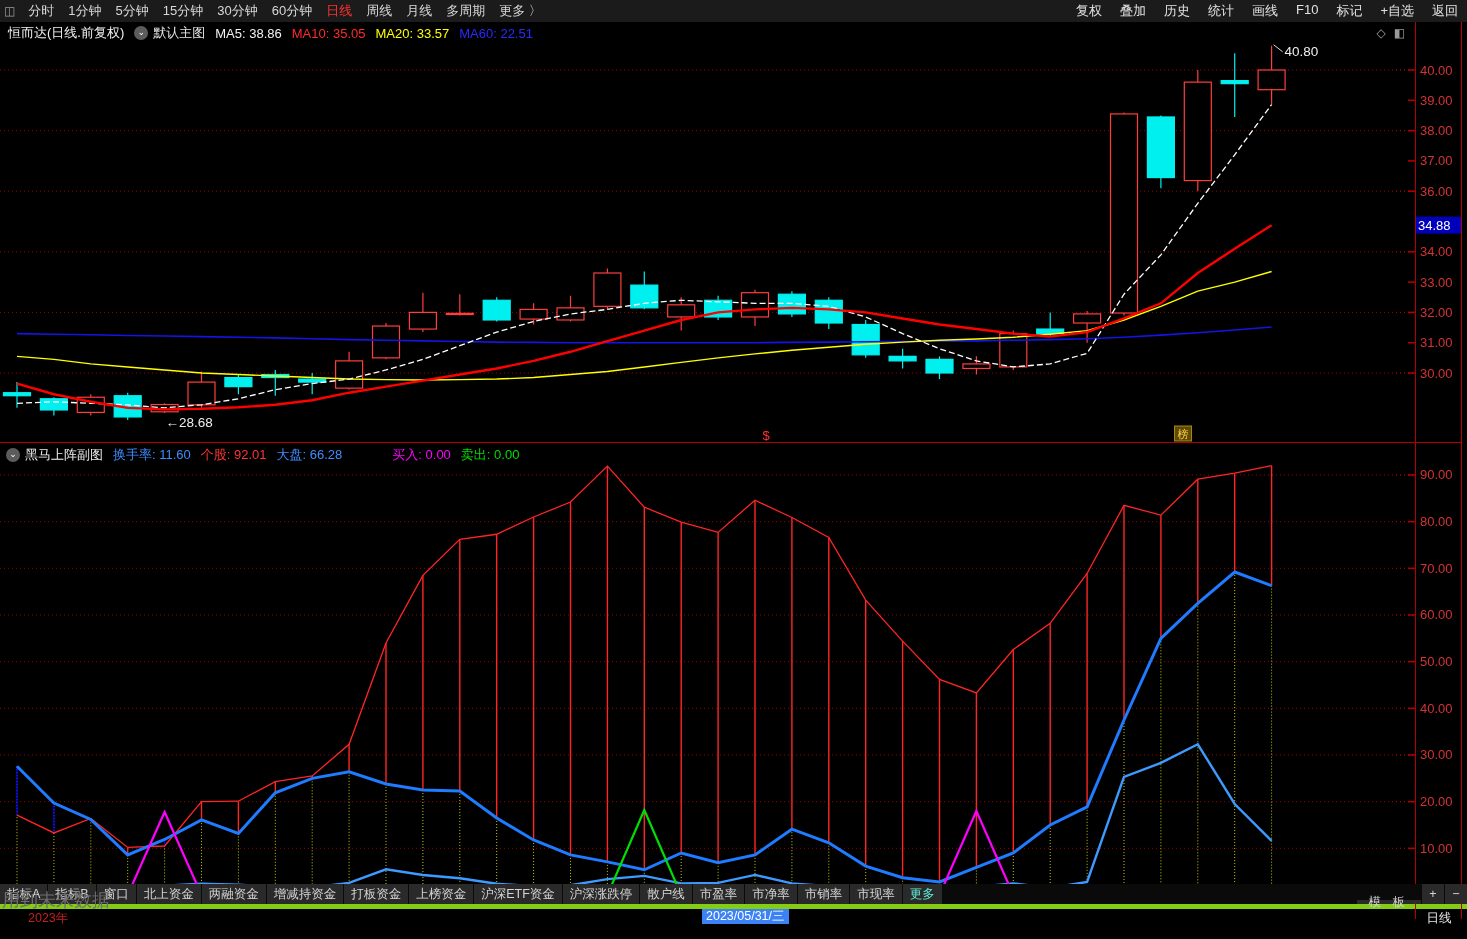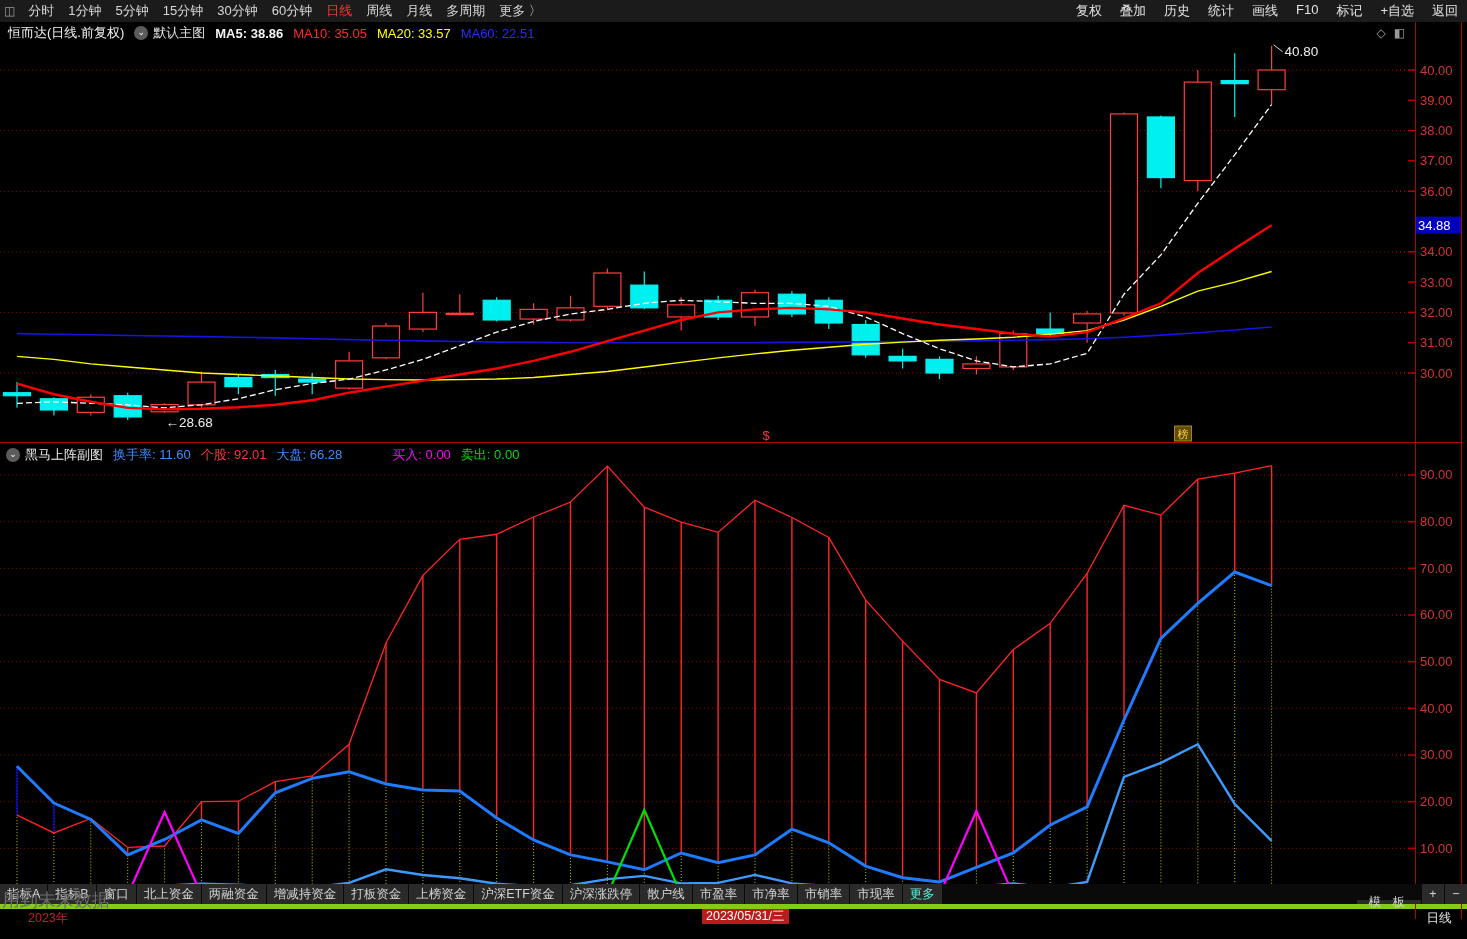--- a/index.html
+++ b/index.html
@@ -22,21 +22,21 @@
   .info-icons{margin-left:auto;margin-right:62px;color:#9a9a9a;font-size:12px;display:flex;gap:8px;}
   svg{position:absolute;left:0;display:block;}
   #mainsvg{top:44px;}
   #subsvg{top:443px;}
   .subheader{position:absolute;left:6px;top:446px;display:flex;align-items:center;
              font-size:13px;z-index:5;white-space:nowrap;}
   .sh-item{margin-right:10px;}
   .daterow{position:absolute;left:0;top:903px;width:1467px;height:16px;background:#000;
            border-top:6px solid #84cc16;box-sizing:border-box;font-size:12.5px;}
   .year-lbl{position:absolute;left:28px;top:1px;color:#c22020;}
-  .date-box{position:absolute;left:702px;top:0px;background:#b91c1c;color:#fff;padding:0 4px;height:15px;line-height:15px;}
+  .date-box{position:absolute;left:702px;top:0px;background:#3b82f6;color:#fff;padding:0 4px;height:15px;line-height:15px;}
   .period-lbl{position:absolute;left:1416px;width:46px;text-align:center;top:1px;color:#e8e8e8;}
   .watermark{position:absolute;left:2px;top:888px;color:#6e6e6e;font-size:18px;z-index:6;}
   .toolbar{position:absolute;left:0;top:884px;width:1467px;height:20px;background:#0a0a0a;
            display:flex;align-items:stretch;gap:1px;font-size:12.5px;text-align:center;}
   .tb-item{background:#2a2a2a;color:#d5d5d5;padding:0 7px;display:flex;align-items:center;}
   .tb-item.more{color:#5eead4;}
   .tb-right{margin-left:auto;display:flex;gap:1px;}
   .tb-sq{background:#2a2a2a;color:#d5d5d5;width:22px;display:flex;align-items:center;justify-content:center;}
   .tb-tmpl{background:#2a2a2a;color:#d5d5d5;padding:0 12px;display:flex;align-items:center;letter-spacing:4px;margin-top:16px;}
   .axv{position:absolute;width:1px;background:#b40000;z-index:4;}
@@ -57,21 +57,21 @@
       <span class="t-act">标记</span>
       <span class="t-act">+自选</span>
       <span class="t-act">返回</span>
     </span>
 </div>
 
 <div class="infobar">
   <span class="stock-title">恒而达(日线.前复权)</span>
   <span class="circ-ico">⌄</span>
   <span class="layout-lbl">默认主图</span>
-  <span id="maLabels"><span class="ma-lbl" style="color: rgb(242, 242, 242); font-weight: bold;">MA5: 38.86</span><span class="ma-lbl" style="color: rgb(255, 42, 42);">MA10: 35.05</span><span class="ma-lbl" style="color: rgb(255, 255, 0);">MA20: 33.57</span><span class="ma-lbl" style="color: rgb(42, 42, 255);">MA60: 22.51</span></span>
+  <span id="maLabels"><span class="ma-lbl" style="color: rgb(242, 242, 242);">MA5: 38.86</span><span class="ma-lbl" style="color: rgb(255, 42, 42);">MA10: 35.05</span><span class="ma-lbl" style="color: rgb(255, 255, 0);">MA20: 33.57</span><span class="ma-lbl" style="color: rgb(42, 42, 255);">MA60: 22.51</span></span>
   <span class="info-icons">
     <span>◇</span>
     <span>◧</span>
   </span>
 </div>
 
 <svg id="mainsvg" width="1467" height="399">
     <rect x="0" y="0" width="1467" height="399" fill="#000"></rect>
     <line x1="0" y1="26" x2="1415" y2="26" stroke="#9b0000" stroke-width="1" stroke-dasharray="1 3"></line>
     <line x1="0" y1="86.6" x2="1415" y2="86.6" stroke="#9b0000" stroke-width="1" stroke-dasharray="1 3"></line>

